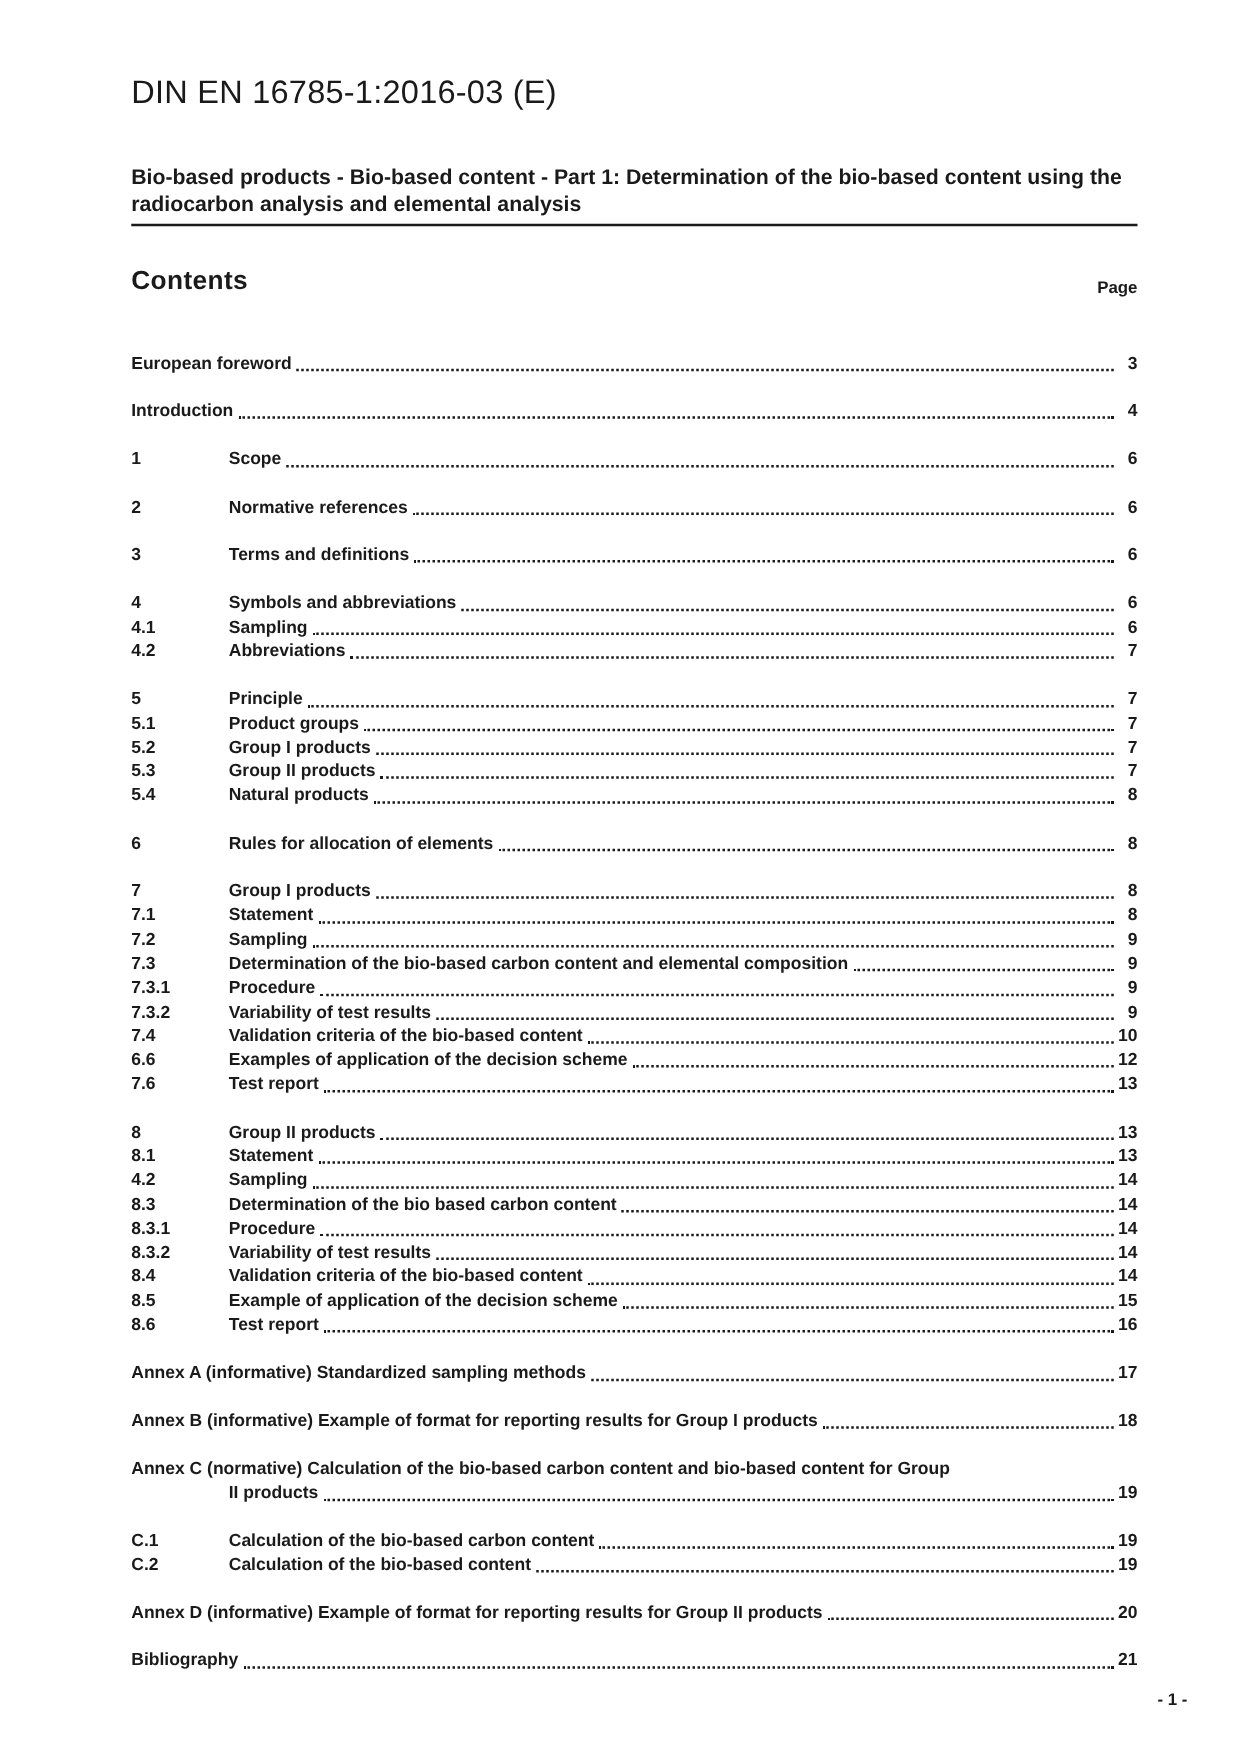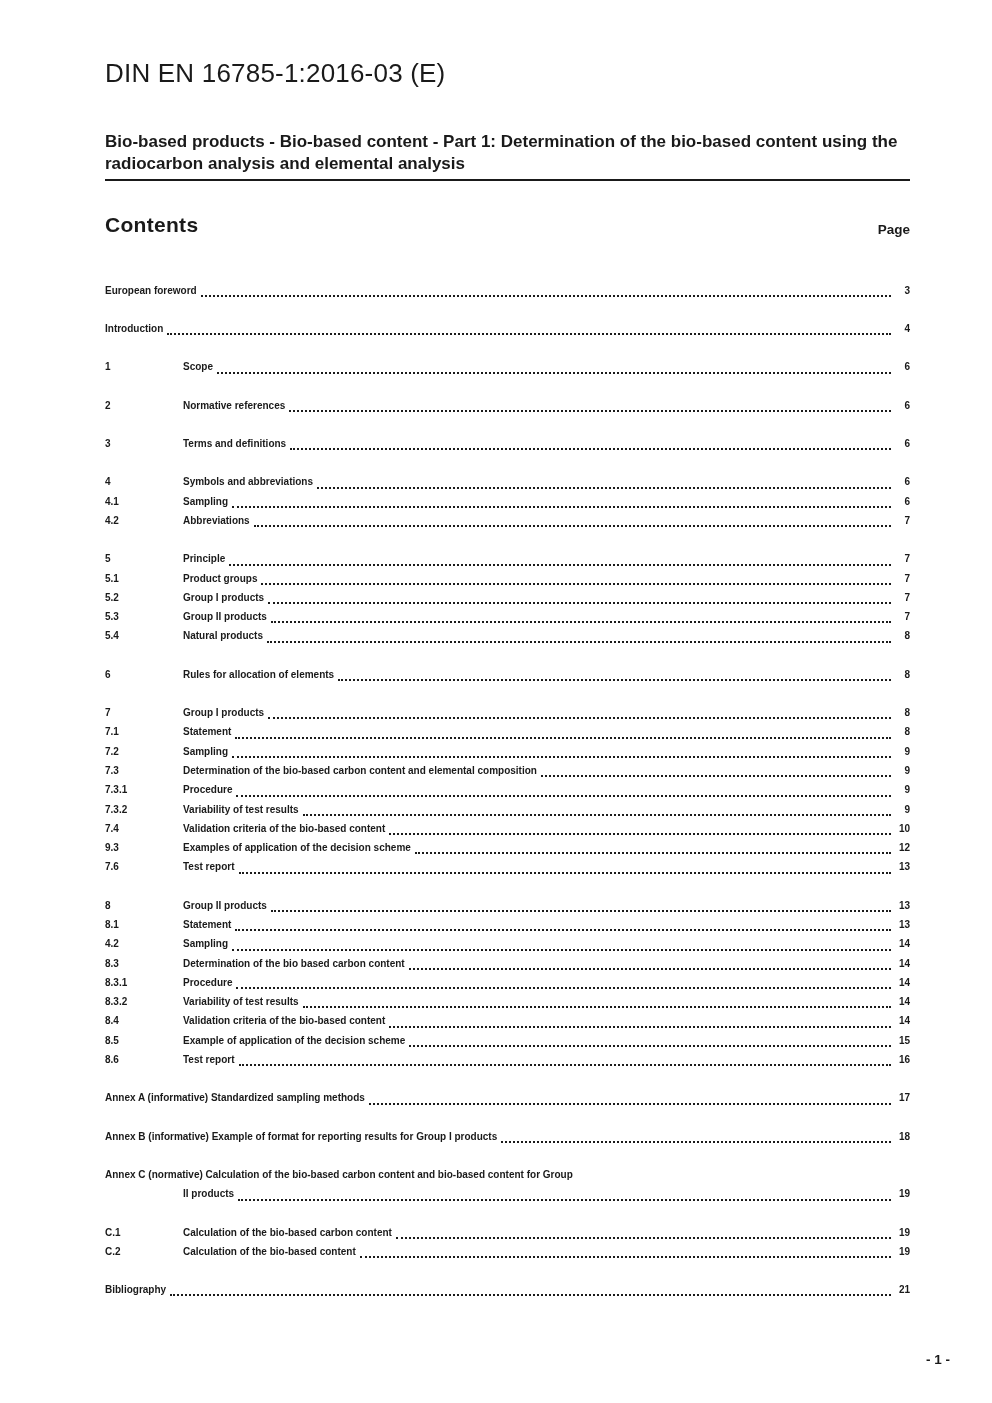--- a/index.html
+++ b/index.html
@@ -39,21 +39,21 @@
   }
   .contents-heading {
     font-size: 21px;
     font-weight: bold;
     letter-spacing: 0.3px;
   }
   .page-col-label {
     font-size: 13.5px;
     font-weight: bold;
   }
-  .toc { font-size: 10px; font-weight: bold; }
+  .toc { font-size: 14px; font-weight: bold; }
   .toc-row {
     display: flex;
     align-items: flex-end;
     line-height: 19.3px;
   }
   .toc-row.gap { margin-top: 19px; }
   .toc-row.indent { padding-left: 78px; }
   .toc-row .num {
     width: 78px;
     flex: 0 0 78px;
@@ -213,21 +213,21 @@
         <span class="dots"></span>
         <span class="pagenum">9</span>
       </div>
       <div class="toc-row">
         <span class="num">7.4</span>
         <span class="label">Validation criteria of the bio-based content</span>
         <span class="dots"></span>
         <span class="pagenum">10</span>
       </div>
       <div class="toc-row">
-        <span class="num">9.3</span>
+        <span class="num">6.6</span>
         <span class="label">Examples of application of the decision scheme</span>
         <span class="dots"></span>
         <span class="pagenum">12</span>
       </div>
       <div class="toc-row">
         <span class="num">7.6</span>
         <span class="label">Test report</span>
         <span class="dots"></span>
         <span class="pagenum">13</span>
       </div>
@@ -309,20 +309,25 @@
         <span class="dots"></span>
         <span class="pagenum">19</span>
       </div>
       <div class="toc-row">
         <span class="num">C.2</span>
         <span class="label">Calculation of the bio-based content</span>
         <span class="dots"></span>
         <span class="pagenum">19</span>
       </div>
       <div class="toc-row gap">
+        <span class="label">Annex D (informative) Example of format for reporting results for Group II products</span>
+        <span class="dots"></span>
+        <span class="pagenum">20</span>
+      </div>
+      <div class="toc-row gap">
         <span class="label">Bibliography</span>
         <span class="dots"></span>
         <span class="pagenum">21</span>
       </div>
     </div>
 
 </div>
 
 <div class="footer-pagenum">- 1 -</div>
 

